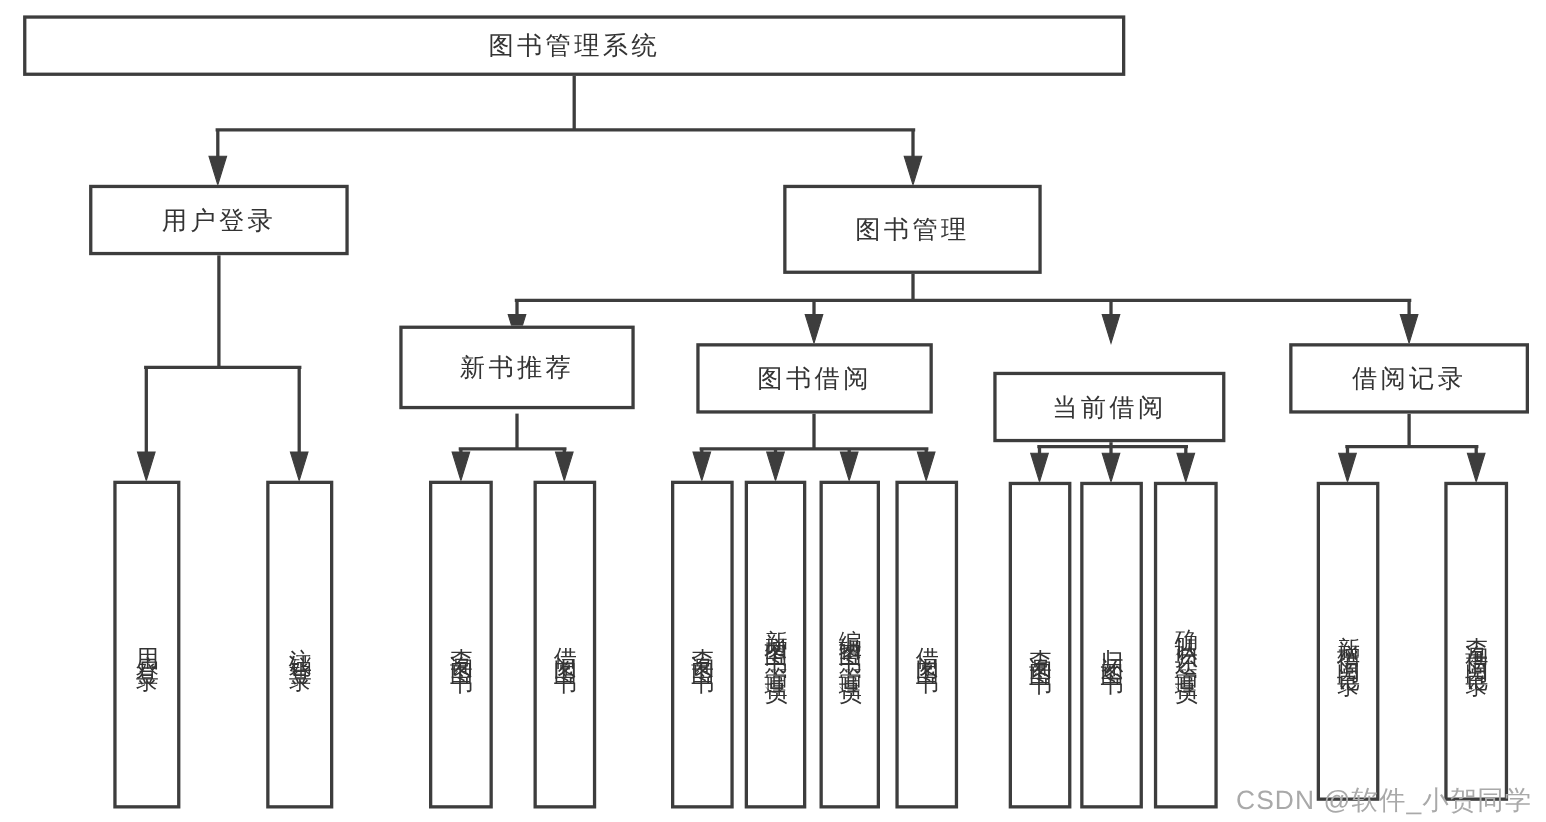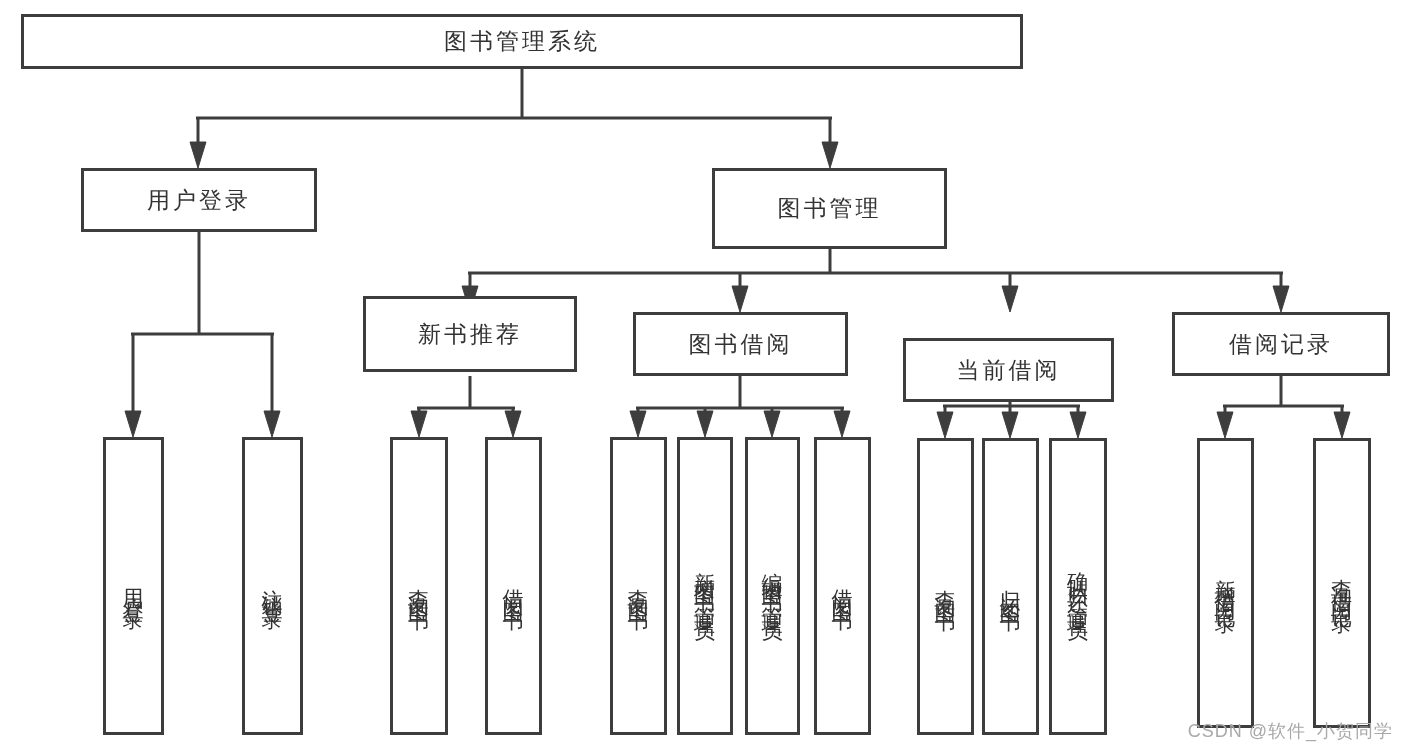--- a/index.html
+++ b/index.html
@@ -54,21 +54,21 @@
     writing-mode: vertical-rl;
     text-orientation: mixed;
     font-size: 21px;
     letter-spacing: 7px;
     line-height: 1;
   }
   .watermark {
     position: absolute;
     right: 12px;
     bottom: 4px;
-    font-size: 18px;
+    font-size: 24px;
     color: var(--watermark);
     letter-spacing: 1px;
     z-index: 10;
     white-space: nowrap;
   }
 </style>
 </head>
 <body>
 
 <div class="canvas">

